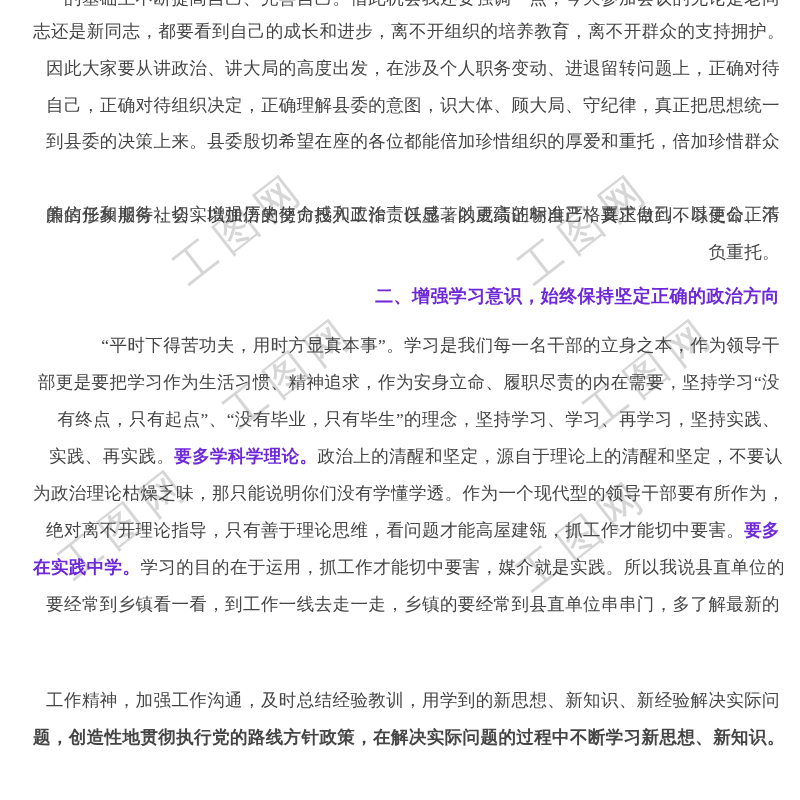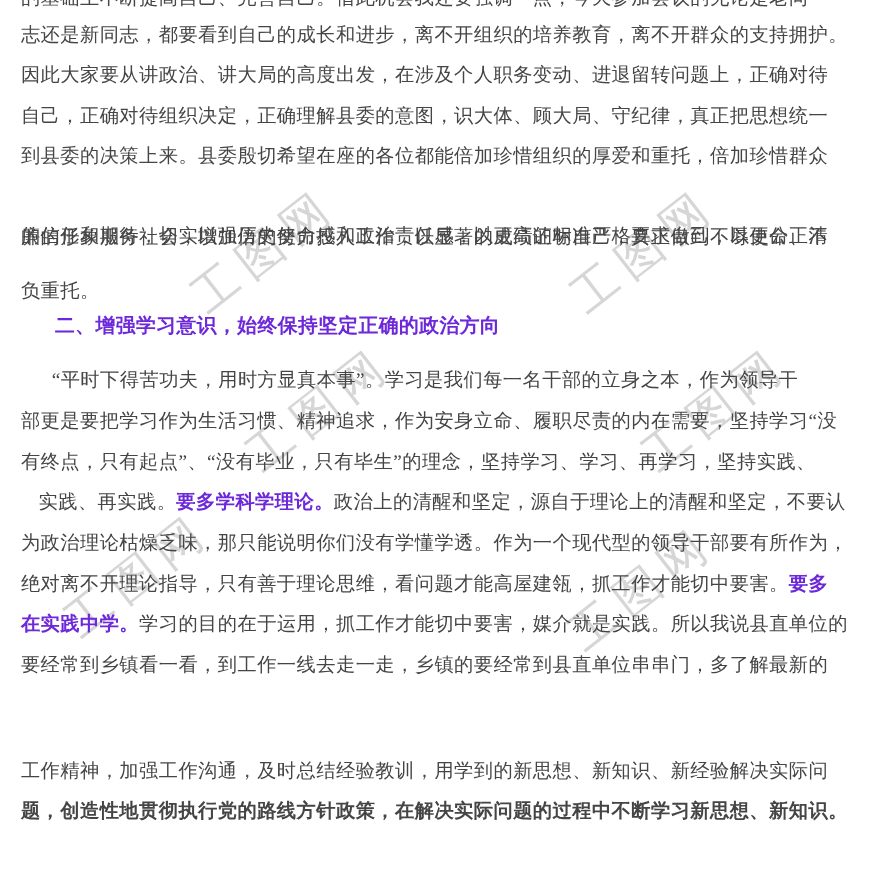--- a/index.html
+++ b/index.html
@@ -31,27 +31,28 @@
     white-space: nowrap;
     color: #d6d6d6;
   }
   .text-layer {
     position: absolute;
     inset: 0;
     z-index: 2;
   }
   .line {
     position: absolute;
-    left: 19px;
+    left: 33px;
     right: 20px;
     line-height: 24px;
     font-size: 17.5px;
     letter-spacing: 0.4px;
     white-space: pre;
     color: #454545;
+    text-align: right;
   }
   .line .bold {
     font-weight: 700;
     color: #6d28d9;
   }
   .line.heading {
     font-weight: 700;
     color: #262626;
     font-size: 18px;
   }
@@ -69,21 +70,21 @@
       <span class="wm" style="left: 583px; top: 535px; color: rgb(214, 214, 214);">工图网</span>
     </div>
   <div class="text-layer">
       <div class="line" style="top: -14px;"><span>的基础上不断提高自己、完善自己。借此机会我还要强调一点，今天参加会议的无论是老同</span></div>
       <div class="line" style="top: 19px;"><span>志还是新同志，都要看到自己的成长和进步，离不开组织的培养教育，离不开群众的支持拥护。</span></div>
       <div class="line" style="top: 56px;"><span>因此大家要从讲政治、讲大局的高度出发，在涉及个人职务变动、进退留转问题上，正确对待</span></div>
       <div class="line" style="top: 93px;"><span>自己，正确对待组织决定，正确理解县委的意图，识大体、顾大局、守纪律，真正把思想统一</span></div>
       <div class="line" style="top: 129px;"><span>到县委的决策上来。县委殷切希望在座的各位都能倍加珍惜组织的厚爱和重托，倍加珍惜群众</span></div>
       <div class="line" style="top: 166px; margin-top: 36px;"><span>的信任和期待，切实增强历史使命感和政治责任感，以更高的标准严格要求自己，以更公正清</span></div>
       <div class="line" style="top: 203px;"><span>廉的形象服务社会，以加倍的努力投入工作，以显著的成绩证明自己，真正做到不辱使命、不</span></div>
-      <div class="line" style="top: 240px; margin-top: 12px;"><span>负重托。</span></div>
+      <div class="line" style="top: 240px;"><span>负重托。</span></div>
       <div class="line heading" style="top: 284px; padding-left: 31px;"><span class="bold">二、增强学习意识，始终保持坚定正确的政治方向</span></div>
       <div class="line" style="top: 370px;"><span>部更是要把学习作为生活习惯、精神追求，作为安身立命、履职尽责的内在需要，坚持学习“没</span></div>
       <div class="line" style="top: 333px; padding-left: 28px;"><span>“平时下得苦功夫，用时方显真本事”。学习是我们每一名干部的立身之本，作为领导干</span></div>
       <div class="line" style="top: 407px;"><span>有终点，只有起点”、“没有毕业，只有毕生”的理念，坚持学习、学习、再学习，坚持实践、</span></div>
       <div class="line" style="top: 444px; margin-left: 16px;"><span>实践、再实践。</span><span class="bold">要多学科学理论。</span><span>政治上的清醒和坚定，源自于理论上的清醒和坚定，不要认</span></div>
       <div class="line" style="top: 481px;"><span>为政治理论枯燥乏味，那只能说明你们没有学懂学透。作为一个现代型的领导干部要有所作为，</span></div>
       <div class="line" style="top: 518px;"><span>绝对离不开理论指导，只有善于理论思维，看问题才能高屋建瓴，抓工作才能切中要害。</span><span class="bold">要多</span></div>
       <div class="line" style="top: 555px;"><span class="bold">在实践中学。</span><span>学习的目的在于运用，抓工作才能切中要害，媒介就是实践。所以我说县直单位的</span></div>
       <div class="line" style="top: 592px;"><span>要经常到乡镇看一看，到工作一线去走一走，乡镇的要经常到县直单位串串门，多了解最新的</span></div>
       <div class="line" style="top: 688px;"><span>工作精神，加强工作沟通，及时总结经验教训，用学到的新思想、新知识、新经验解决实际问</span></div>

